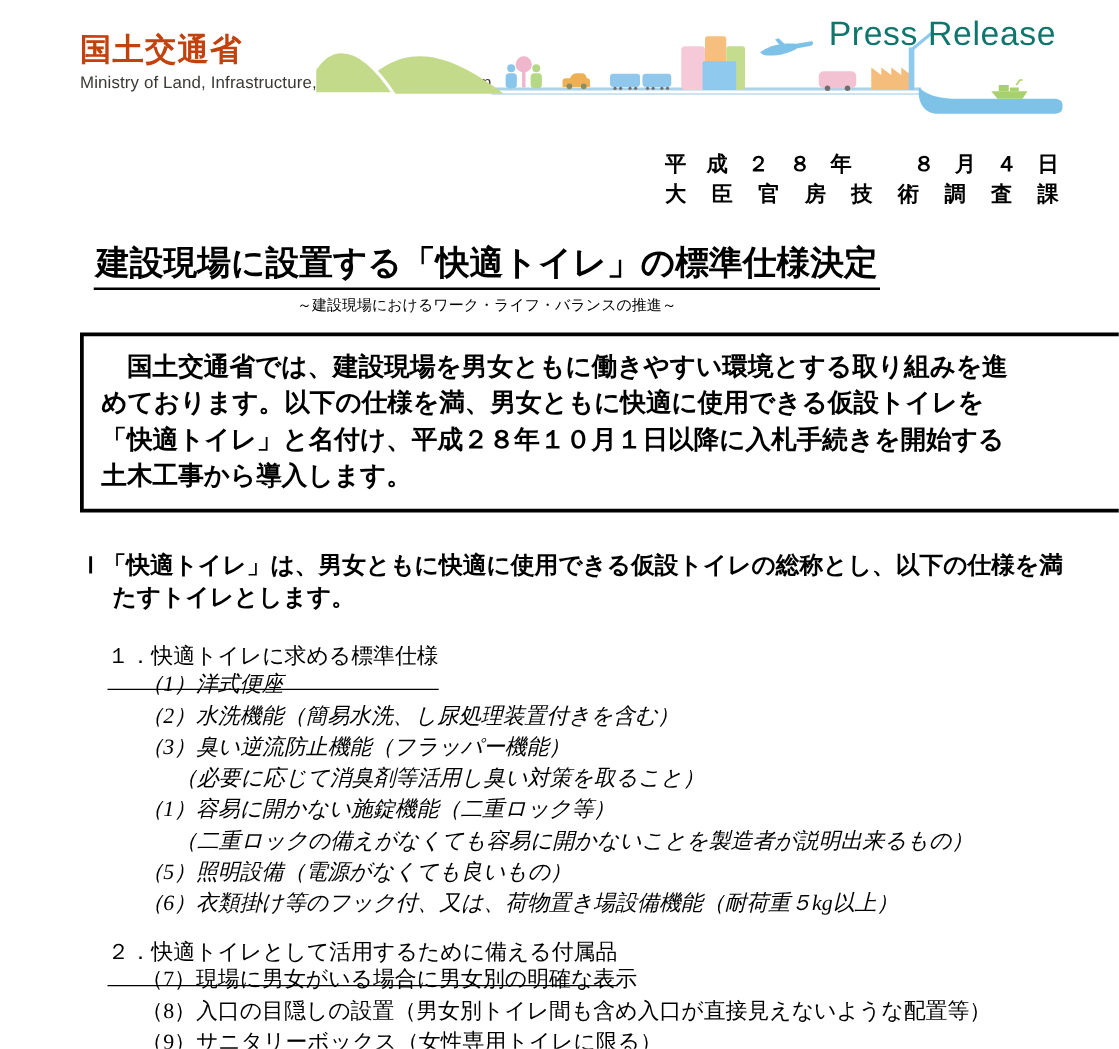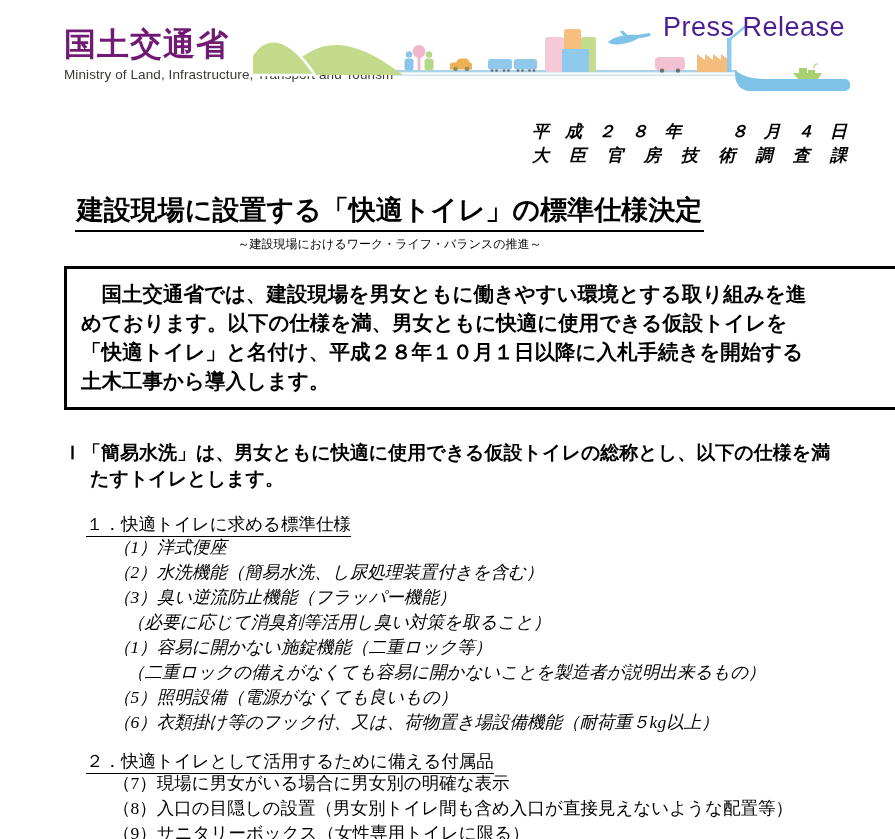--- a/index.html
+++ b/index.html
@@ -4,31 +4,31 @@
 <title>Press Release</title>
 <style>
   html,body{margin:0;padding:0;}
   body{
     width:895px;height:839px;position:relative;overflow:hidden;
     background:#ffffff;color:#000;
     font-family:"Liberation Sans",sans-serif;
   }
   
   .logo-block{position:absolute;left:64px;top:24px;}
-  .logo-jp{font-size:32px;font-weight:bold;color:#701a75;letter-spacing:1px;line-height:1.3;}
+  .logo-jp{font-size:25px;font-weight:bold;color:#c2410c;letter-spacing:1px;line-height:1.3;}
   .logo-en{font-size:13.5px;color:#3c3835;margin-top:1px;letter-spacing:0.1px;white-space:nowrap;}
   .banner-svg{position:absolute;left:253px;top:20px;}
   .press-release{
     position:absolute;right:50px;top:12px;
-    font-size:27px;color:#4c1d95;letter-spacing:0.5px;white-space:nowrap;z-index:2;
+    font-size:27px;color:#0f766e;letter-spacing:0.5px;white-space:nowrap;z-index:2;
   }
   
   .date-block{
     position:absolute;left:532px;top:120px;width:315px;
-    font-weight:bold;font-size:17px;line-height:24px;font-style:italic;
+    font-weight:bold;font-size:17px;line-height:24px;
   }
   .date-block div{
     text-align:justify;text-align-last:justify;text-justify:inter-character;white-space:normal;
   }
   
   .title-block{position:absolute;left:0;top:192px;width:779px;text-align:center;}
   .doc-title{
     display:inline-block;font-size:27px;font-weight:bold;letter-spacing:0px;
     border-bottom:2px solid #000;padding:0 2px 2px 2px;white-space:nowrap;
   }
@@ -42,31 +42,31 @@
   .summary-box div{white-space:nowrap;}
   
   .lead-section{position:absolute;left:63px;top:440px;font-size:19px;font-weight:bold;line-height:26px;}
   .lead-section div{white-space:nowrap;}
   .lead-section .lead-line-2{margin-left:27px;}
   
   .list-heading{
     position:absolute;left:86px;
     font-family:"Liberation Serif",serif;font-size:17.5px;white-space:nowrap;
   }
-  .list-heading span{border-bottom:1px solid #000;padding-bottom:2px;}
+  .list-heading span{border-bottom:1px solid #000;padding-bottom:17px;}
   .spec-heading{top:512px;}
   .acc-heading{top:749px;font-family:Liberation Serif, serif;}
   .item-list{
     position:absolute;left:113px;
     font-family:"Liberation Serif",serif;font-size:17.5px;line-height:25px;
   }
   .spec-list{top:535px;font-style:italic;}
   .acc-list{top:771px;}
   .item-list div{white-space:nowrap;}
-  .item-list .sub-note{margin-left:14px;}
+  .item-list .sub-note{margin-left:27px;}
 </style>
 </head>
 <body>
 
 <div class="logo-block">
   <div class="logo-jp">国土交通省</div>
   <div class="logo-en">Ministry of Land, Infrastructure, Transport and Tourism</div>
 </div>
 
 <svg class="banner-svg" width="642" height="75" viewBox="0 0 642 75" xmlns="http://www.w3.org/2000/svg">
@@ -166,21 +166,21 @@
 </div>
 
 <div class="summary-box">
   <div>　国土交通省では、建設現場を男女ともに働きやすい環境とする取り組みを進</div>
   <div>めております。以下の仕様を満、男女ともに快適に使用できる仮設トイレを</div>
   <div>「快適トイレ」と名付け、平成２８年１０月１日以降に入札手続きを開始する</div>
   <div>土木工事から導入します。</div>
 </div>
 
 <div class="lead-section">
-  <div>Ｉ「簡易水洗」は、男女ともに快適に使用できる仮設トイレの総称とし、以下の仕様を満</div>
+  <div>Ｉ「快適トイレ」は、男女ともに快適に使用できる仮設トイレの総称とし、以下の仕様を満</div>
   <div class="lead-line-2">たすトイレとします。</div>
 </div>
 
 <div class="list-heading spec-heading">
   <span>１．快適トイレに求める標準仕様</span>
 </div>
 <div class="item-list spec-list">
   <div>（1）洋式便座</div>
   <div>（2）水洗機能（簡易水洗、し尿処理装置付きを含む）</div>
   <div>（3）臭い逆流防止機能（フラッパー機能）</div>

